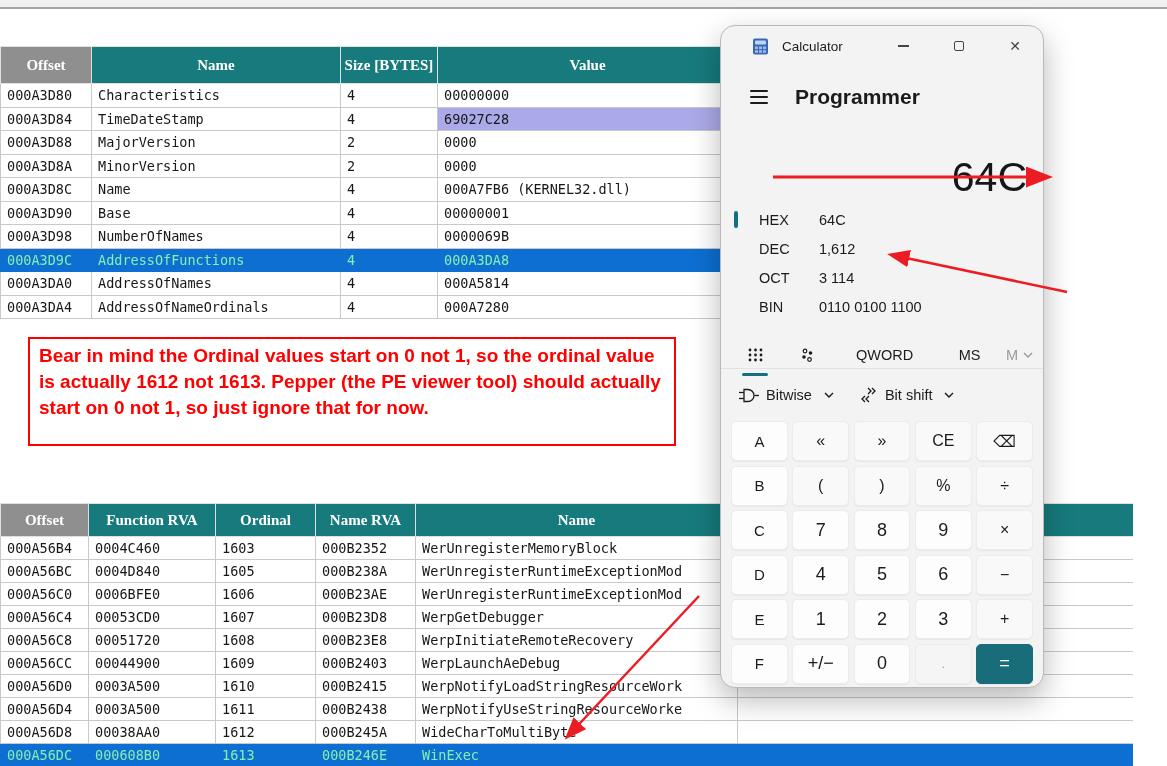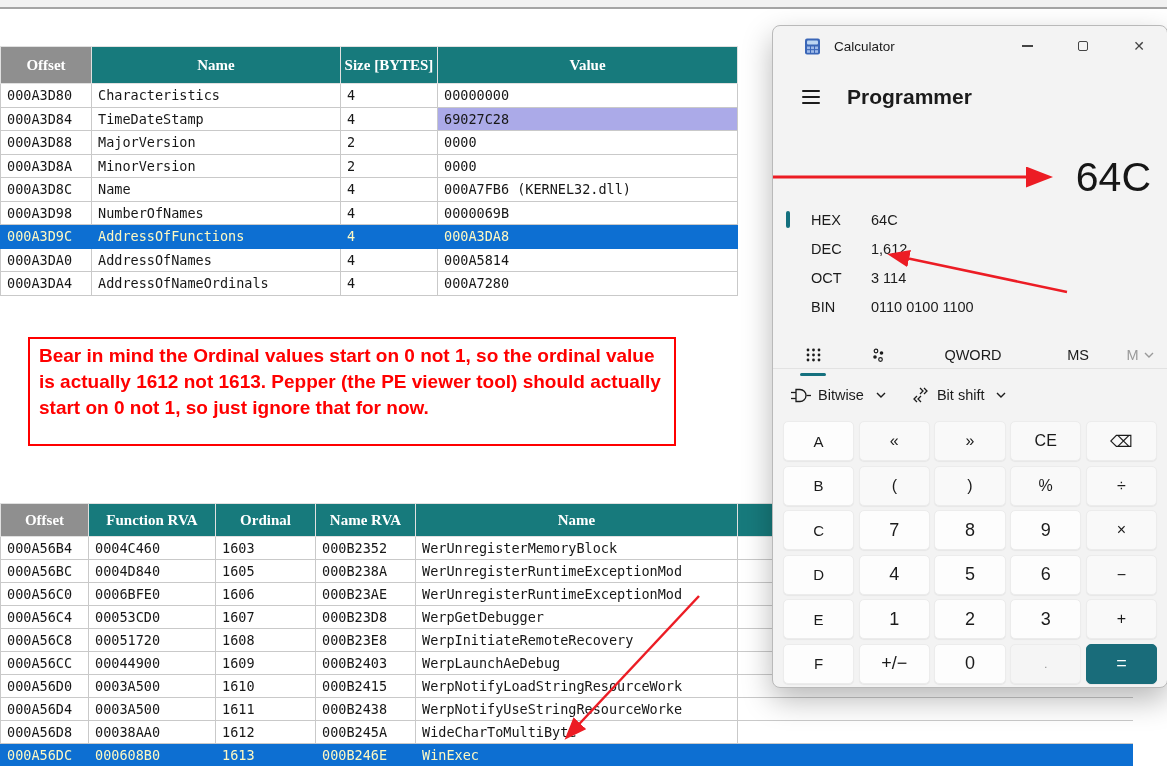--- a/index.html
+++ b/index.html
@@ -12,41 +12,41 @@
                background:#f1f1f1; border-bottom:2px solid #a4a4a4; }
 
   
   table { border-collapse:collapse; table-layout:fixed;margin-top:31px; }
   th { font-family:"Liberation Serif", serif; font-weight:bold; color:#fff;
        font-size:15px; text-align:center; background:#177a7c;
        border:1px solid #e0e0e0; overflow:hidden; white-space:nowrap; }
   th.gray { background:#8f8f8f; }
   td { font-family:"DejaVu Sans Mono", monospace; font-size:13.5px; color:#171717;
        padding:0 6px; border:1px solid #c9c9c9; overflow:hidden; white-space:nowrap; }
-  tr.selected td { background:#0d6fd2; color:#fef9c3; border-color:#0d6fd2; }
+  tr.selected td { background:#0d6fd2; color:#86efac; border-color:#0d6fd2; }
   td.hl { background:#abaae8; }
 
   #export-table-wrap { position:absolute; left:0; top:15px; width:737px; }
   #export-table { width:737px; }
   #export-table th { height:37px; }
   #export-table tr { height:23.5px; }
 
   #functions-table-wrap { position:absolute; left:0; top:472px; width:1133px; height:294px; overflow:hidden; }
   #functions-table { width:1133px; }
   #functions-table th { height:33px; }
   #functions-table tr { height:23px; }
 
   
   #note-box { position:absolute; left:28px; top:337px; width:648px; min-height:109px;
               border:2px solid #ff0000; padding:4px 9px; background:#fff;
               color:#ff0000; font-weight:bold; font-size:19px; line-height:26px; }
 
   
-  #calc { position:absolute; left:772px; top:25px; width:396px; height:663px;
-          background:#f3f3f3; border:1px solid #b9b9b9; border-radius:8px;
+  #calc { position:absolute; left:720px; top:25px; width:324px; height:663px;
+          background:#f3f3f3; border:1px solid #b9b9b9; border-radius:15px;
           box-shadow:0 12px 30px rgba(0,0,0,.28); z-index:10; color:#1b1b1b; }
   .titlebar { position:absolute; top:0; left:0; right:0; height:40px; display:flex; align-items:center; }
   .app-icon { margin-left:31px; width:17px; height:17px; }
   .title-text { margin-left:13px; font-size:13.5px; color:#1b1b1b; }
   .win-controls { margin-left:auto; display:flex; height:40px; }
   .win-btn { width:56px; height:40px; display:flex; align-items:center; justify-content:center; color:#333; }
   .min-glyph { width:11px; height:1.5px; background:#444; }
   .max-glyph { width:10px; height:10px; border:1.4px solid #444; border-radius:2px; }
   .close-glyph { font-size:14px; color:#444; }
 
@@ -136,20 +136,26 @@
             <td>000A3D8A</td>
             <td>MinorVersion</td>
             <td>2</td>
             <td>0000</td>
           </tr>
           <tr>
             <td>000A3D8C</td>
             <td>Name</td>
             <td>4</td>
             <td>000A7FB6 (KERNEL32.dll)</td>
+          </tr>
+          <tr>
+            <td>000A3D90</td>
+            <td>Base</td>
+            <td>4</td>
+            <td>00000001</td>
           </tr>
           <tr>
             <td>000A3D98</td>
             <td>NumberOfNames</td>
             <td>4</td>
             <td>0000069B</td>
           </tr>
           <tr class="selected">
             <td>000A3D9C</td>
             <td>AddressOfFunctions</td>

